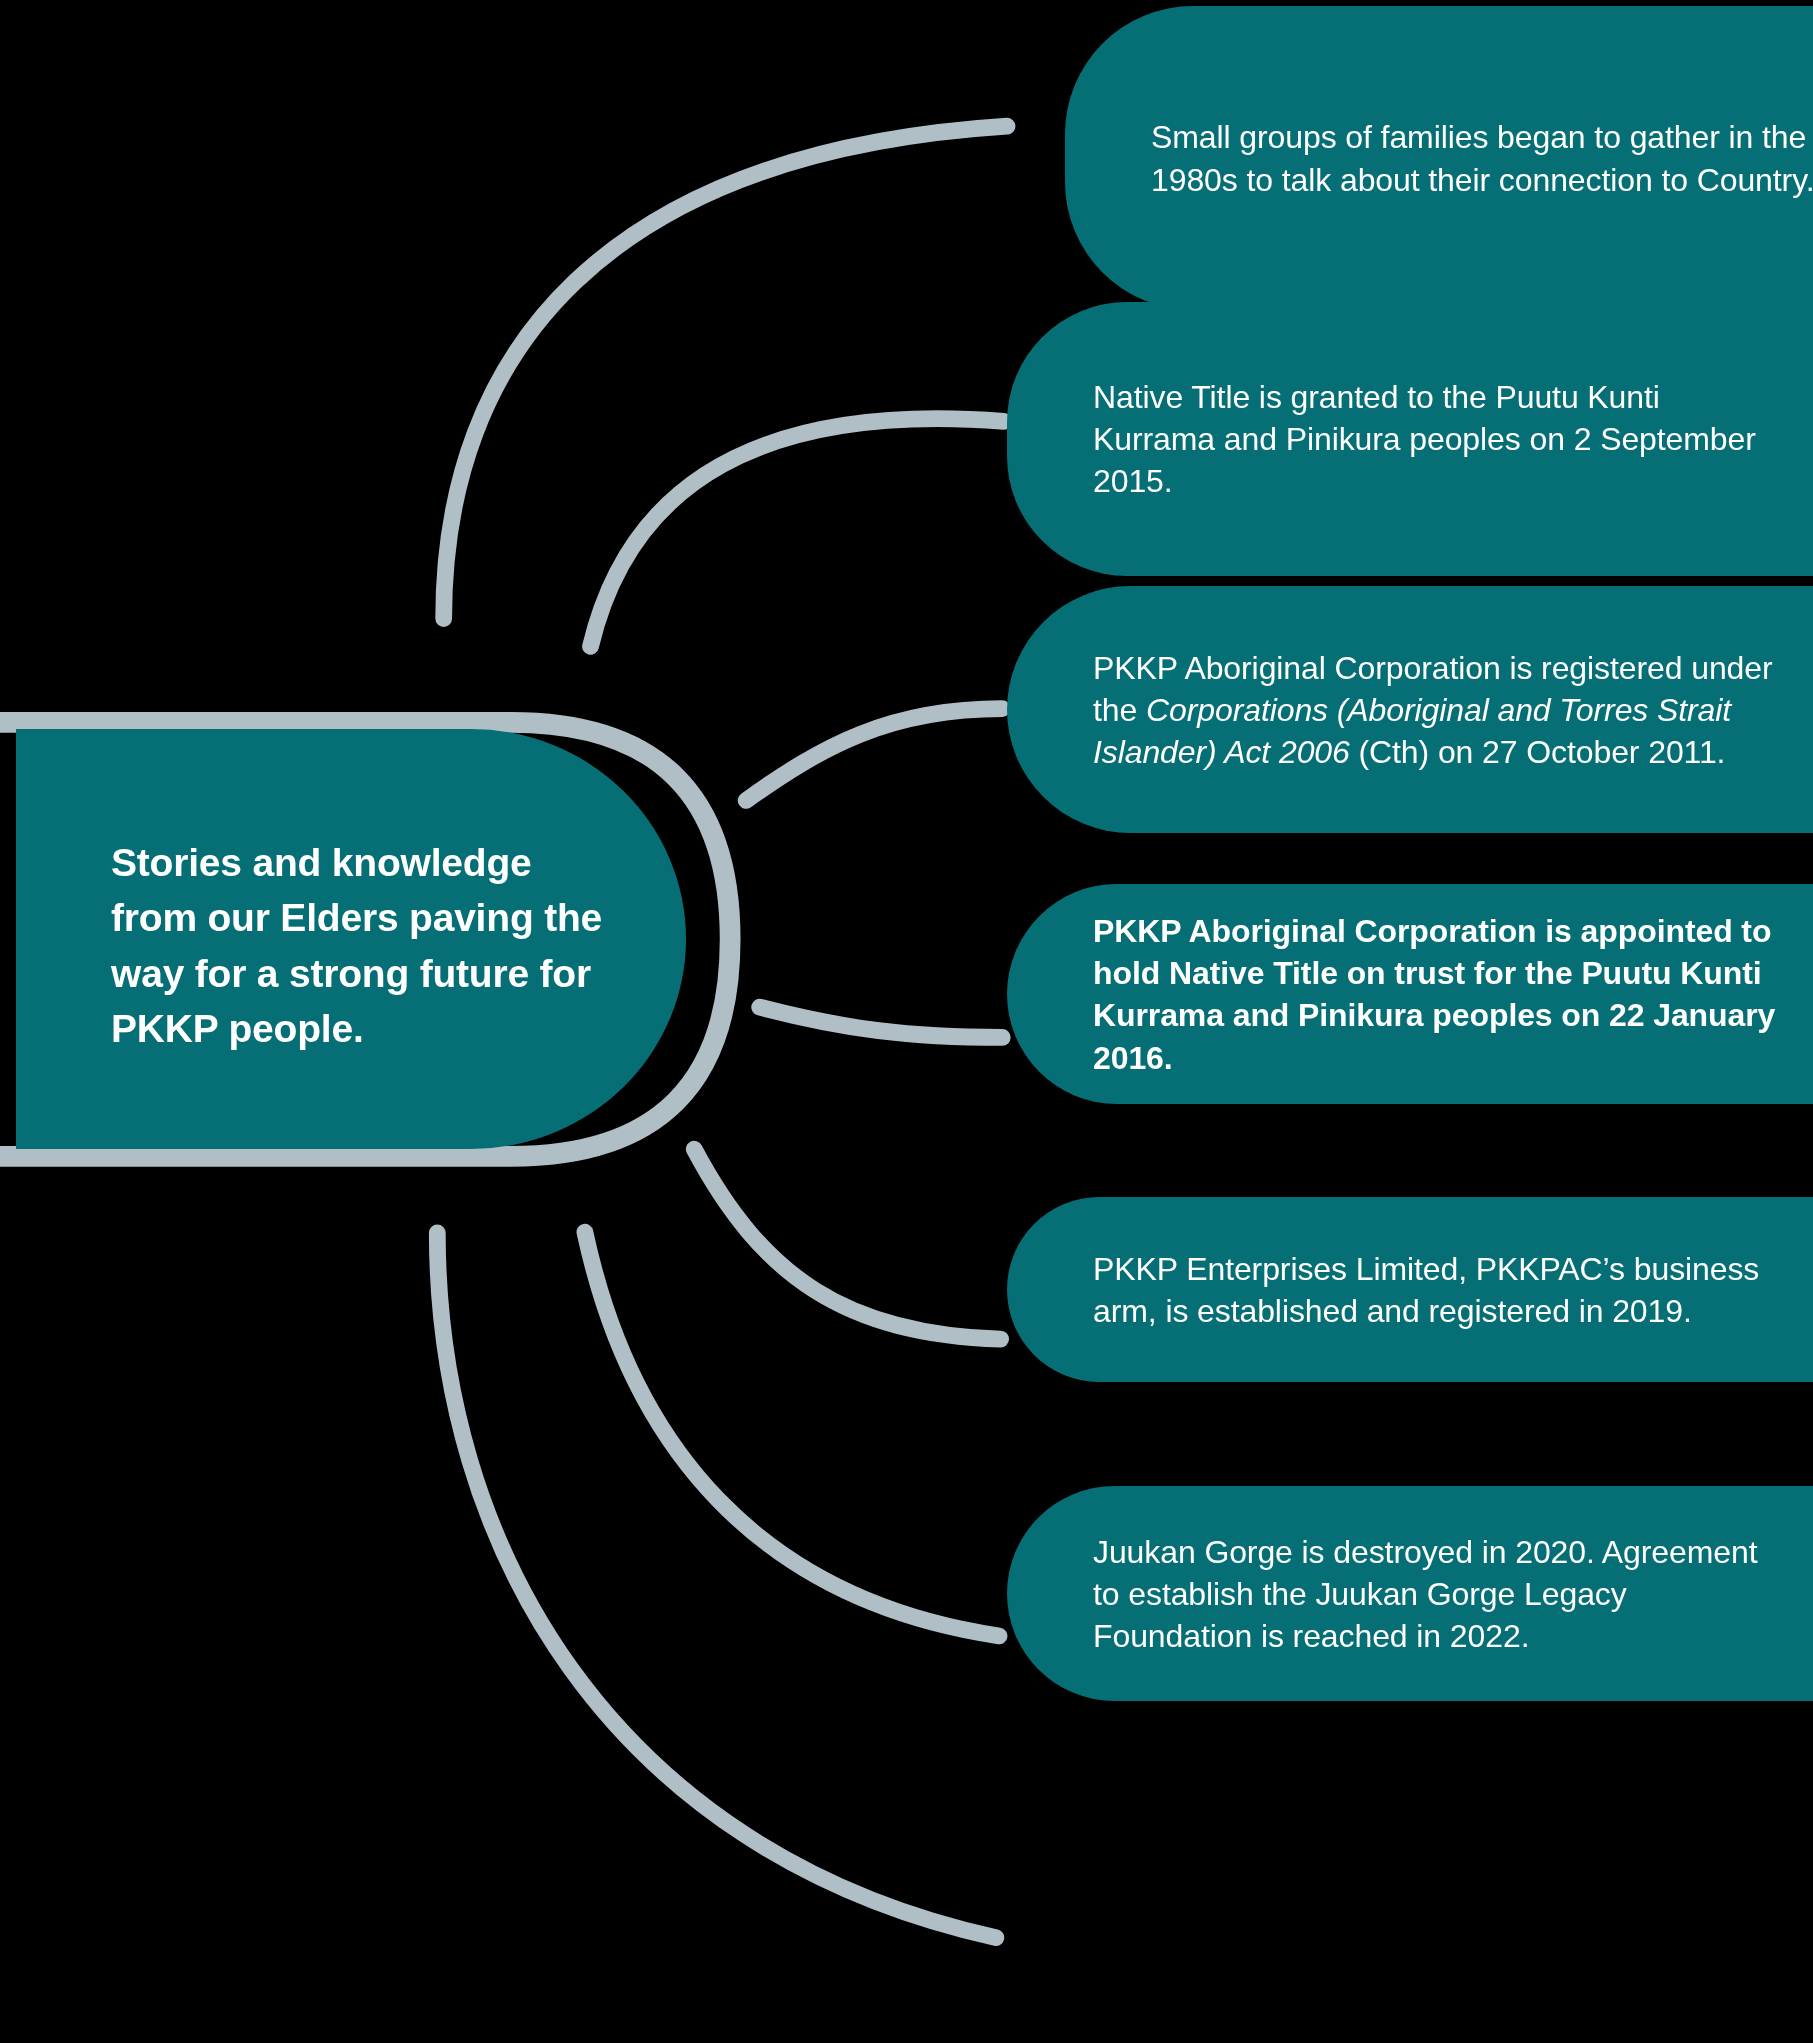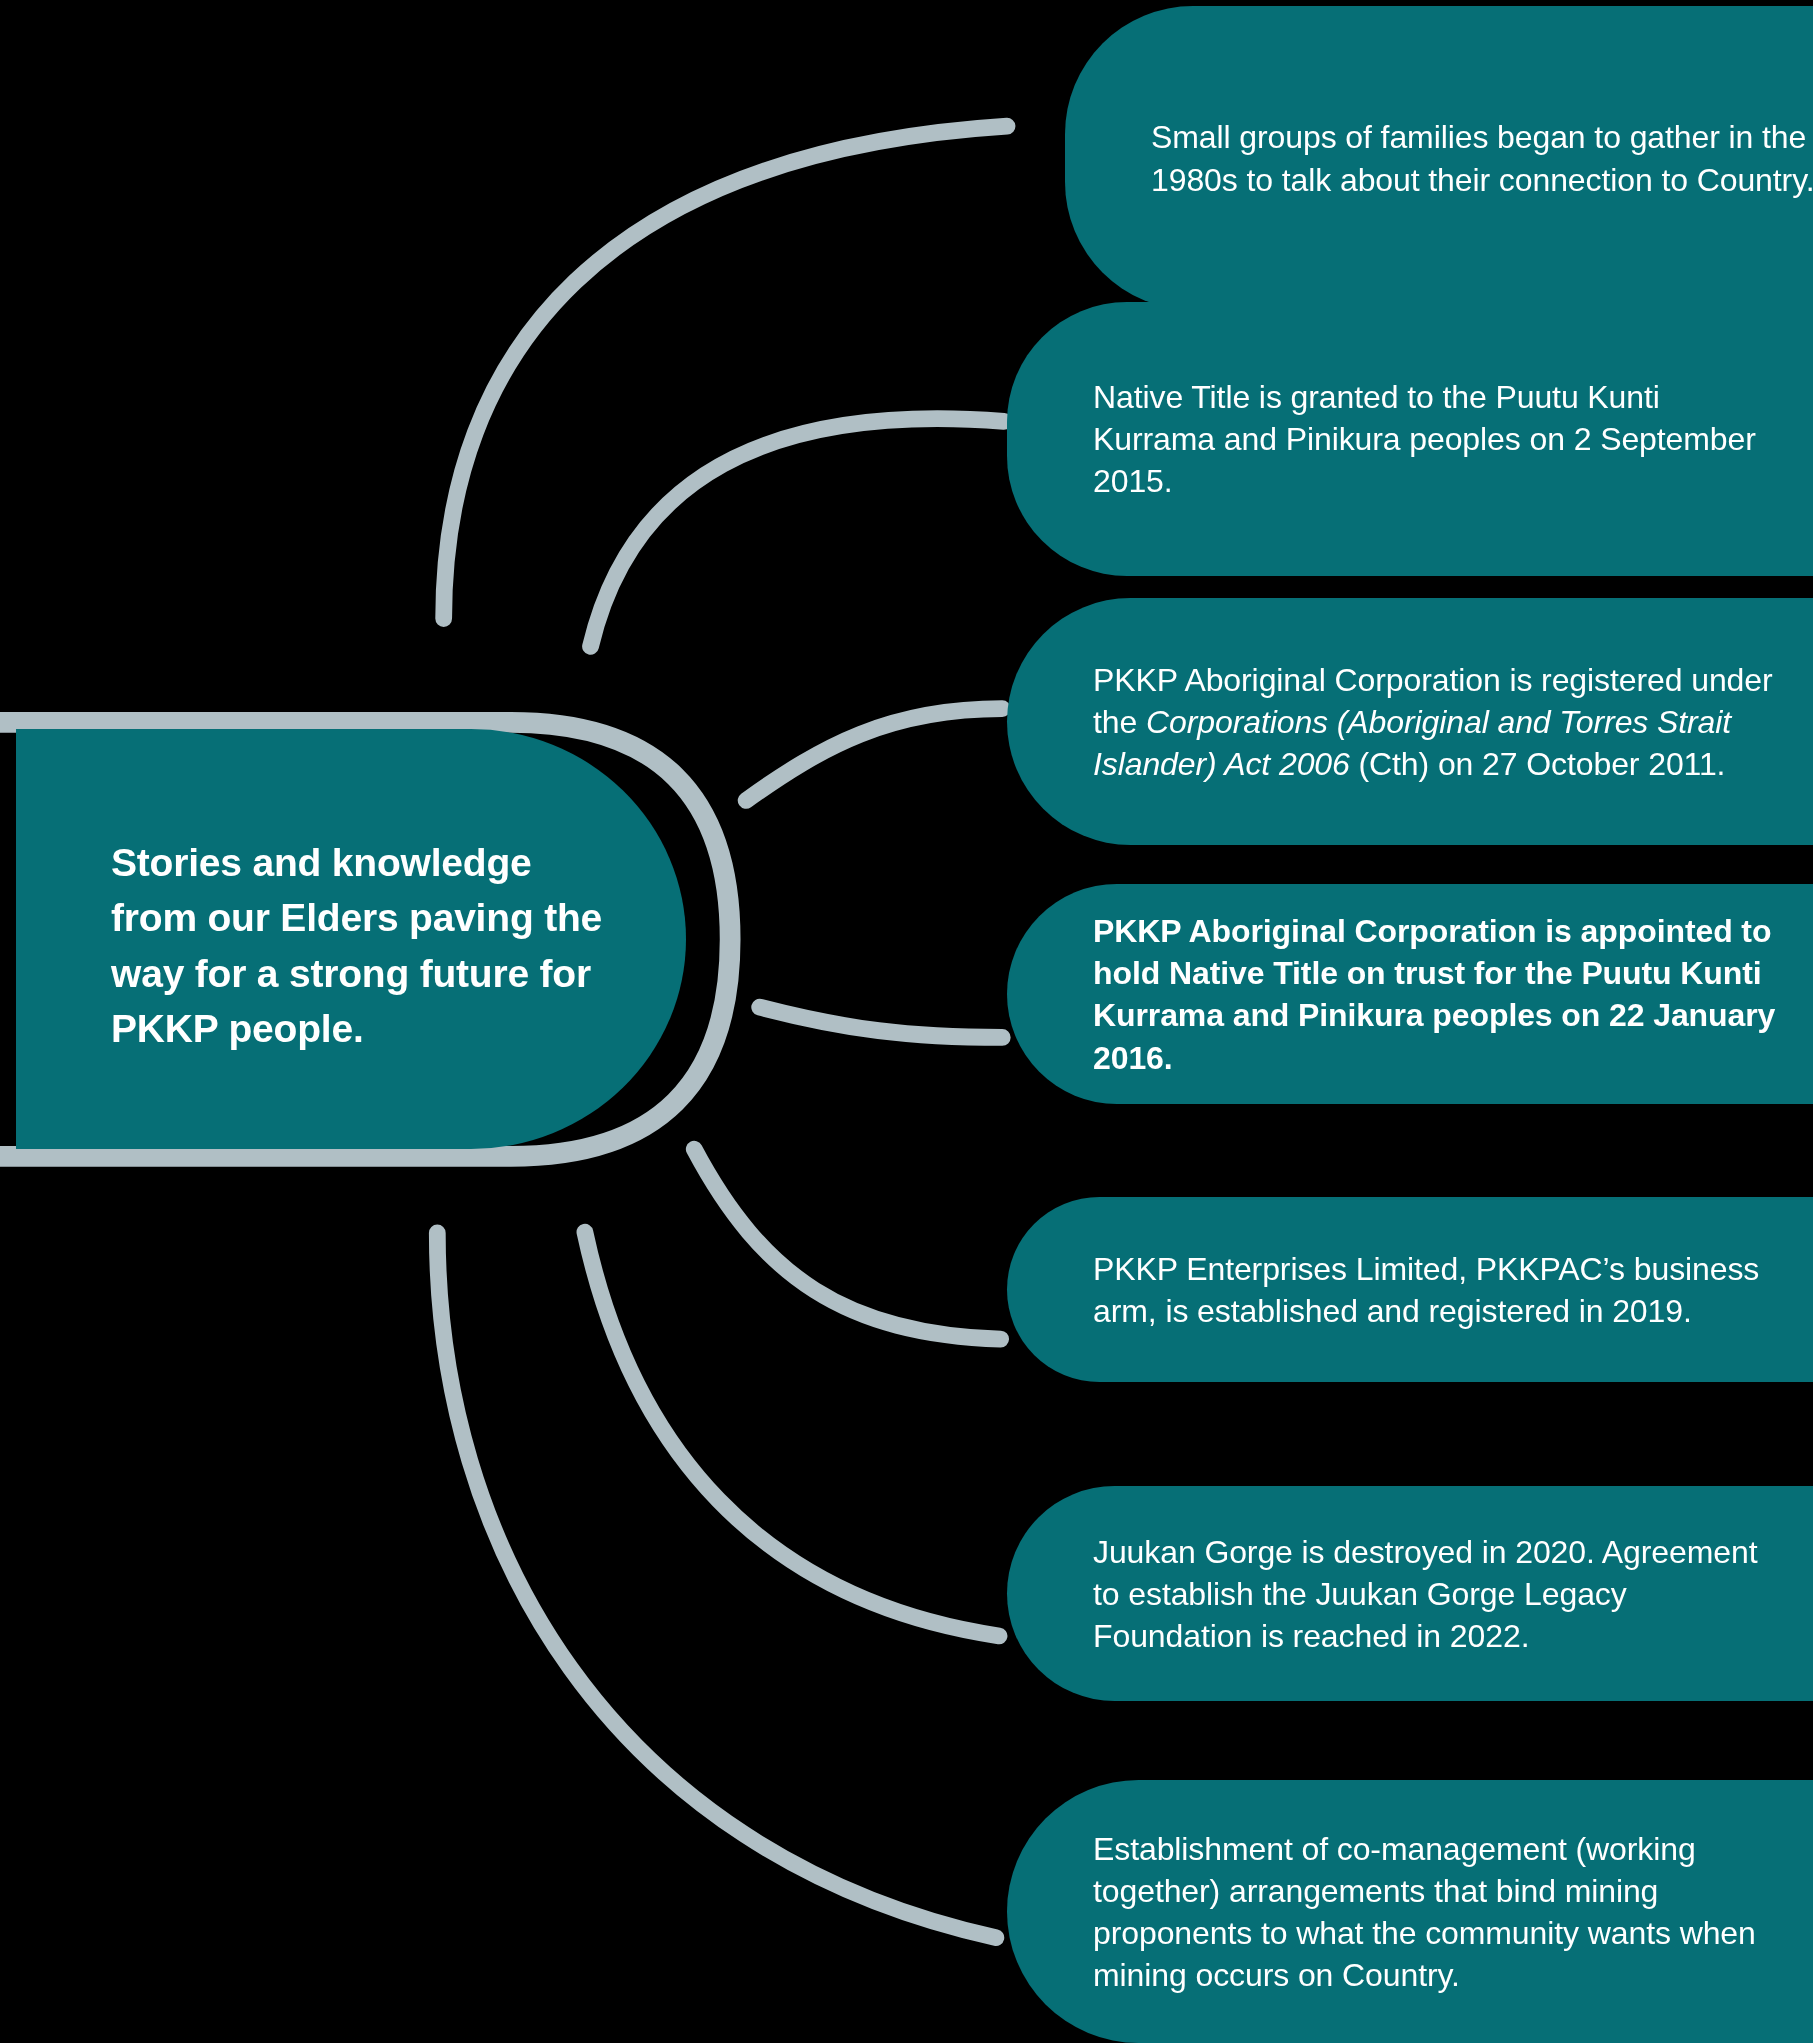--- a/index.html
+++ b/index.html
@@ -109,34 +109,31 @@
   </div>
 
   <div class="card" style="left:1065px; top:6.4px; width:806px; height:304px; border-radius:128px 0 0 128px;">
     <div class="card-text">Small groups of families began to gather in the 1980s to talk about their connection to Country.</div>
   </div>
 
   <div class="card" style="left:1007px; top:302px; width:806px; height:274px; border-radius:120px 0 0 120px;">
     <div class="card-text">Native Title is granted to the Puutu Kunti Kurrama and Pinikura peoples on 2 September 2015.</div>
   </div>
 
-  <div class="card" style="left:1007px; top:598px; width:806px; height:247px; border-radius:124px 0 0 124px;">
+  <div class="card" style="left:1007px; top:586px; width:806px; height:247px; border-radius:124px 0 0 124px;">
     <div class="card-text">PKKP Aboriginal Corporation is registered under the <em>Corporations (Aboriginal and Torres Strait Islander) Act 2006</em> (Cth) on 27 October 2011.</div>
   </div>
 
   <div class="card" style="left:1007px; top:884px; width:806px; height:220px; border-radius:128px 0 0 128px;font-weight:bold;">
     <div class="card-text">PKKP Aboriginal Corporation is appointed to hold Native Title on trust for the Puutu Kunti Kurrama and Pinikura peoples on 22 January 2016.</div>
   </div>
 
   <div class="card" style="left:1007px; top:1197px; width:806px; height:185px; border-radius:127px 0 0 127px;">
     <div class="card-text">PKKP Enterprises Limited, PKKPAC’s business arm, is established and registered in 2019.</div>
   </div>
 
   <div class="card" style="left:1007px; top:1486px; width:806px; height:215px; border-radius:132px 0 0 132px;text-decoration:underline;">
     <div class="card-text">Juukan Gorge is destroyed in 2020. Agreement to establish the Juukan Gorge Legacy Foundation is reached in 2022.</div>
   </div>
 
-  <div class="card" style="left:1007px; top:1780px; width:806px; height:263px; border-radius:132px 0 0 132px;">
-    <div class="card-text">Establishment of co-management (working together) arrangements that bind mining proponents to what the community wants when mining occurs on Country.</div>
-  </div>
 
 </div>
 
 
 </body></html>

